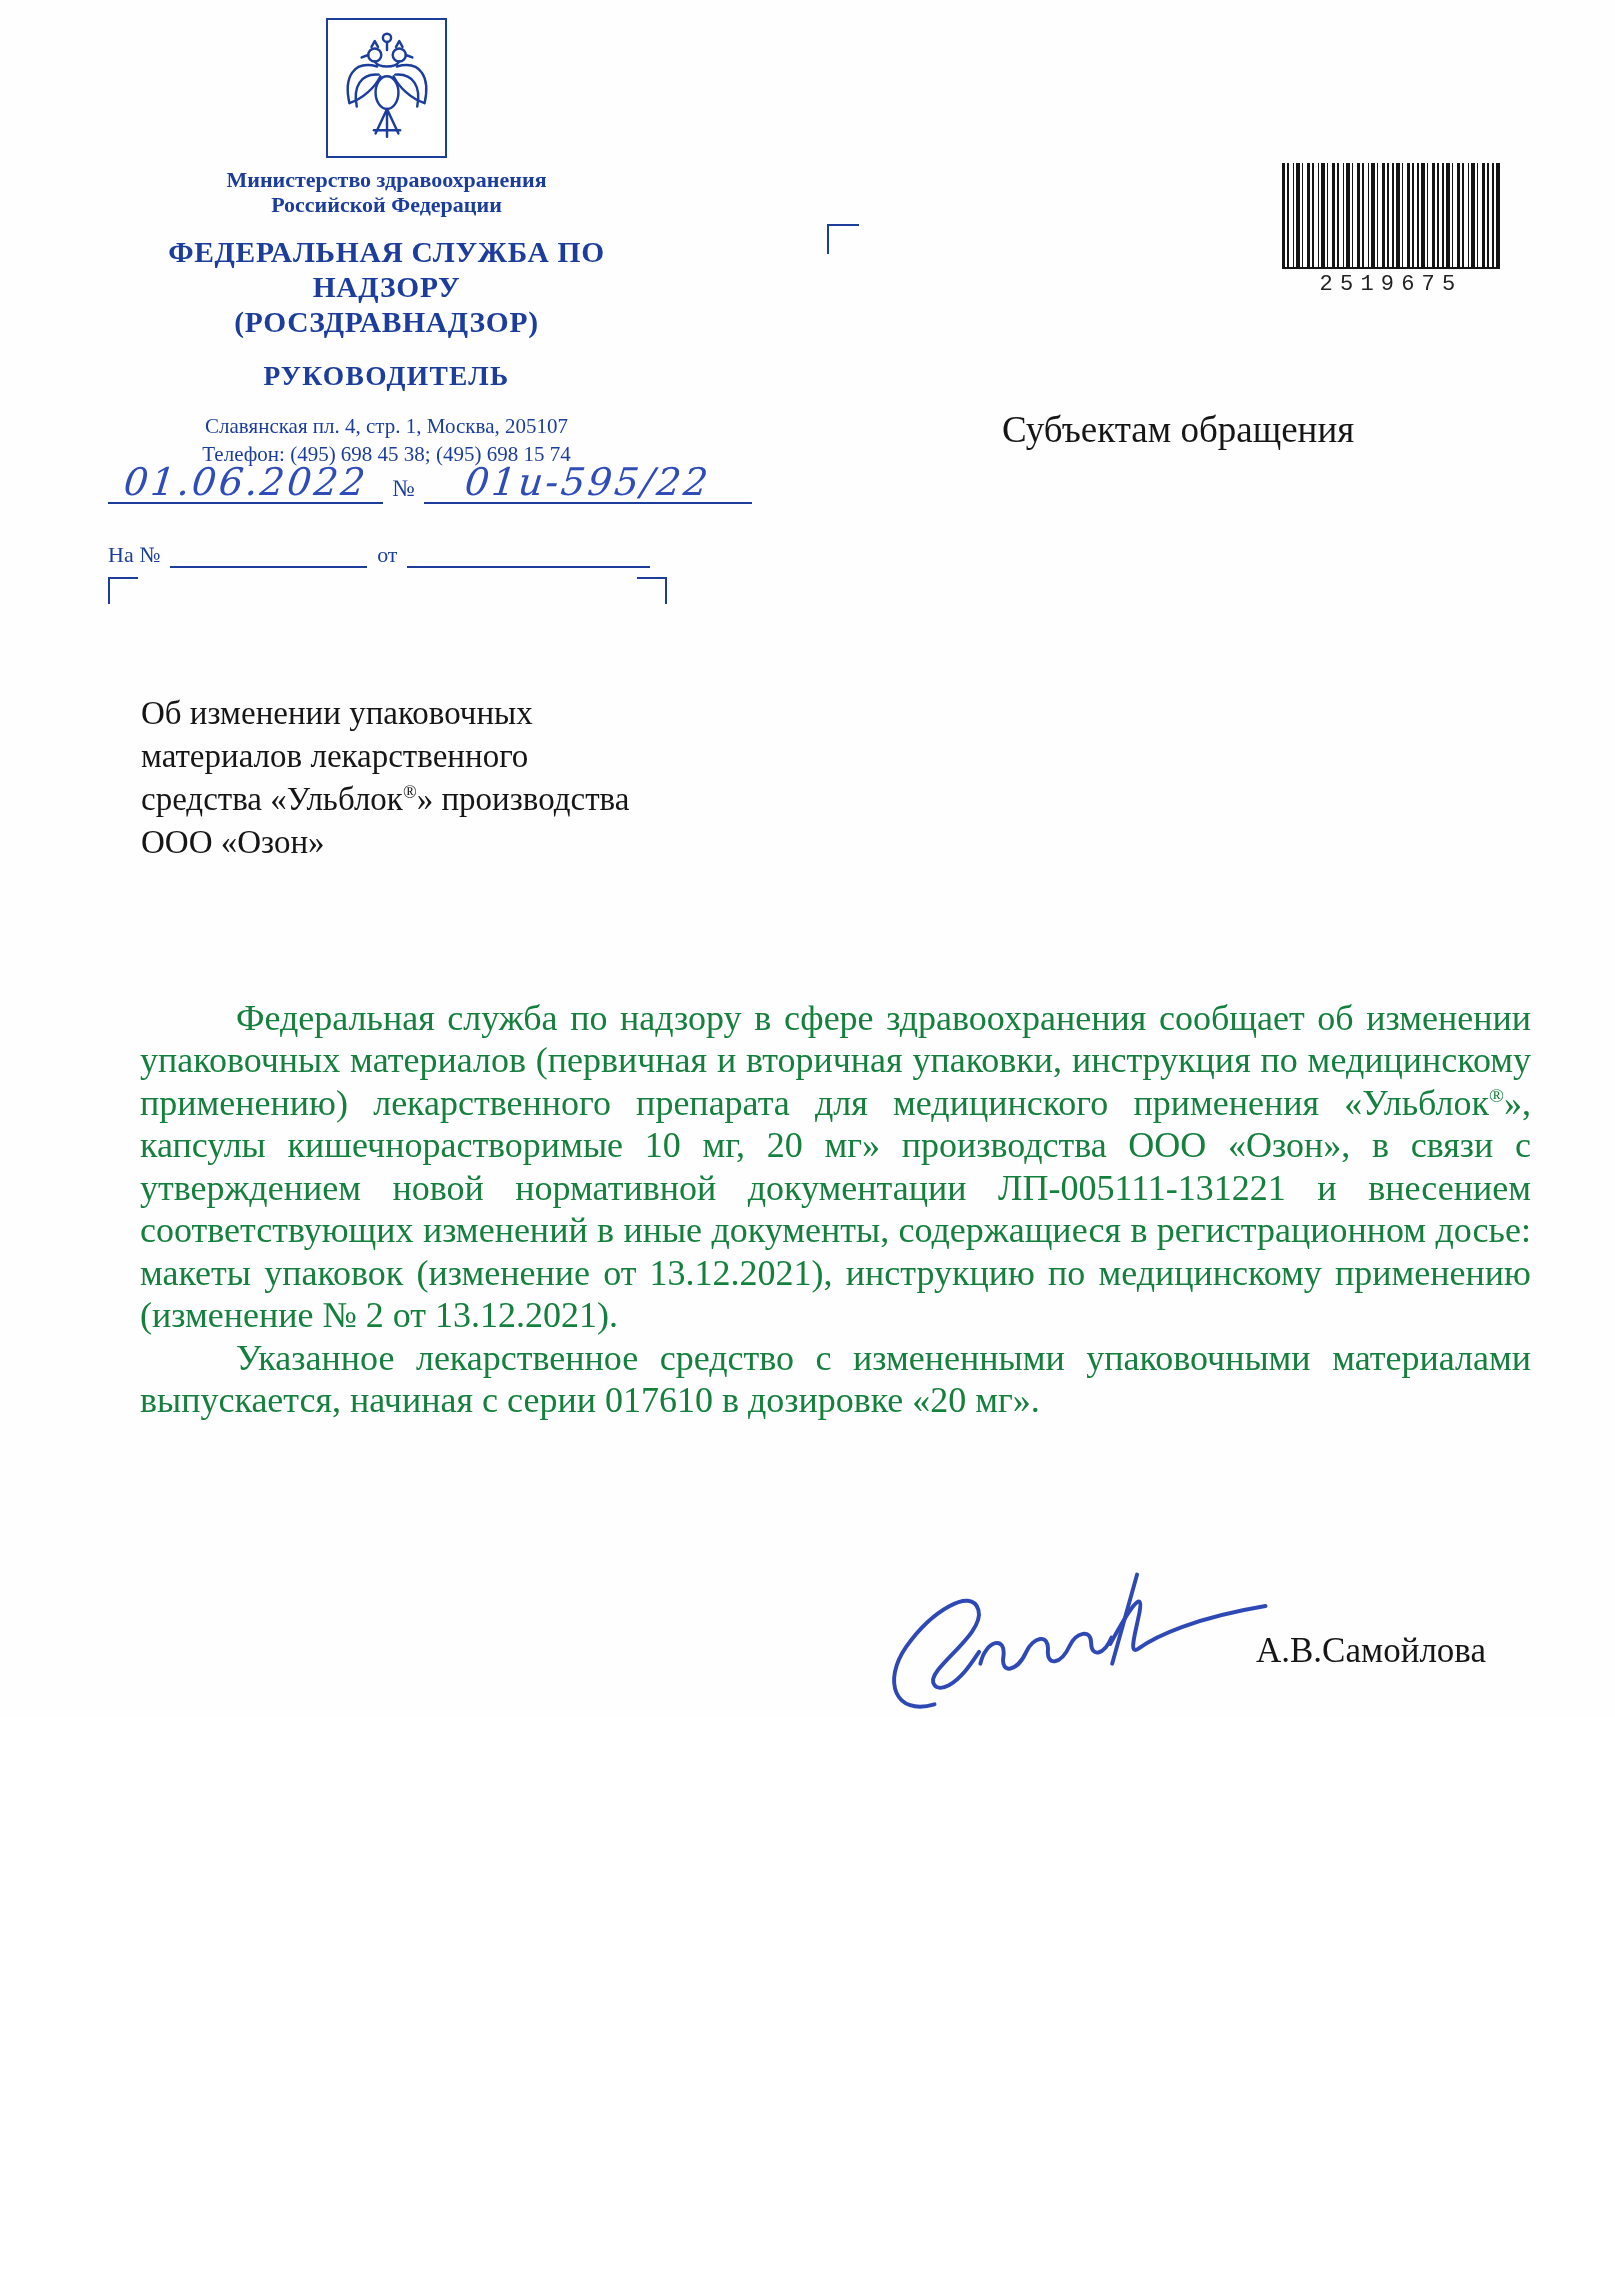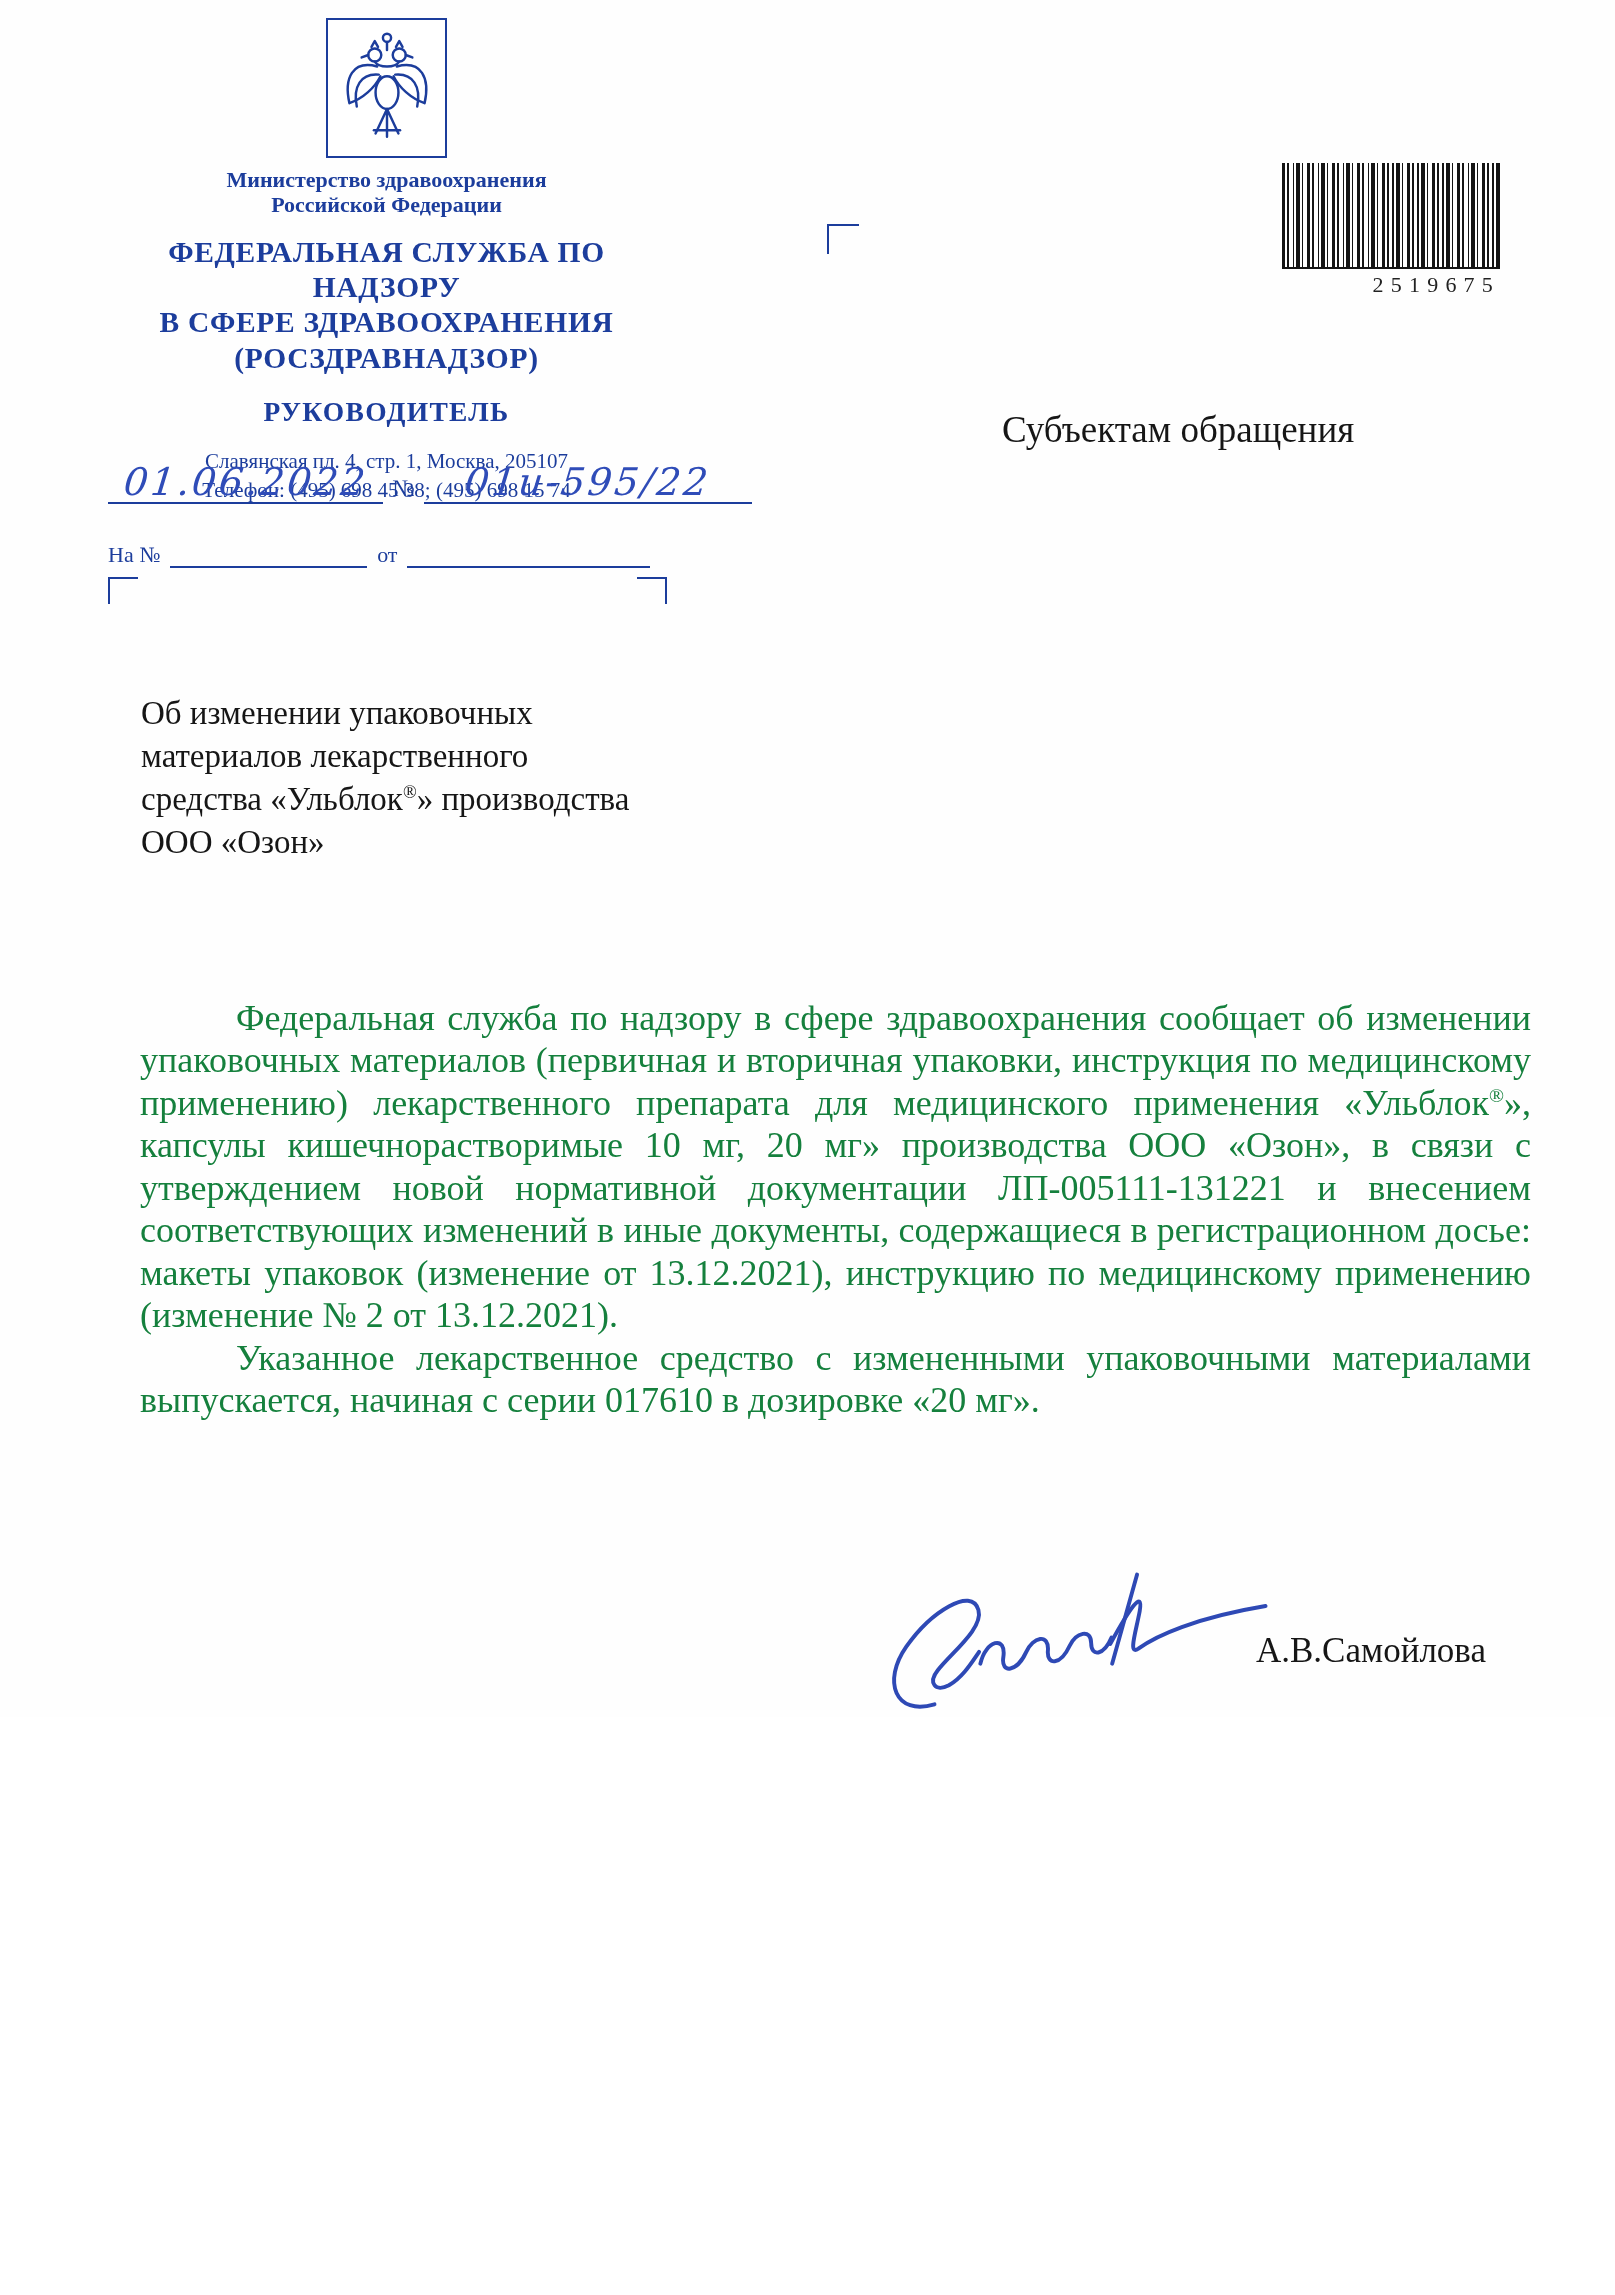--- a/index.html
+++ b/index.html
@@ -126,26 +126,26 @@
     height: 104px;
     background: repeating-linear-gradient(90deg,
       #151515 0 3.3px,  #ffffff 3.3px 5.2px,
       #151515 5.2px 6.6px, #ffffff 6.6px 10.5px,
       #151515 10.5px 11.8px, #ffffff 11.8px 13.8px,
       #151515 13.8px 17.7px, #ffffff 17.7px 19.7px,
       #151515 19.7px 21px, #ffffff 21px 25px);
     border-bottom: 2.6px solid #151515;
   }
   .barcode-number {
-    font-family: Liberation Serif, serif;
+    font-family: Liberation Mono, monospace;
     font-size: 22px;
     letter-spacing: 7.2px;
     color: #222222;
     margin-top: 2.6px;
-    text-align: right;
+    text-align: center;
   }
 
   
   .recipient {
     position: absolute;
     left: 1002px;
     top: 408px;
     font-size: 37px;
     line-height: 1.2;
     color: #161616;
@@ -232,21 +232,20 @@
           </g>
         </svg>
       </span>
     </div>
     <div class="ministry">
       <div>Министерство здравоохранения</div>
       <div>Российской Федерации</div>
     </div>
     <div class="service">
       <div>ФЕДЕРАЛЬНАЯ СЛУЖБА ПО НАДЗОРУ</div>
-      <div>В СФЕРЕ ЗДРАВООХРАНЕНИЯ</div>
       <div>(РОСЗДРАВНАДЗОР)</div>
     </div>
     <div class="position-title">РУКОВОДИТЕЛЬ</div>
     <div class="address">
       <div>Славянская пл. 4, стр. 1, Москва, 205107</div>
       <div>Телефон: (495) 698 45 38; (495) 698 15 74</div>
     </div>
   </div>
 
   <div class="ref-line">

